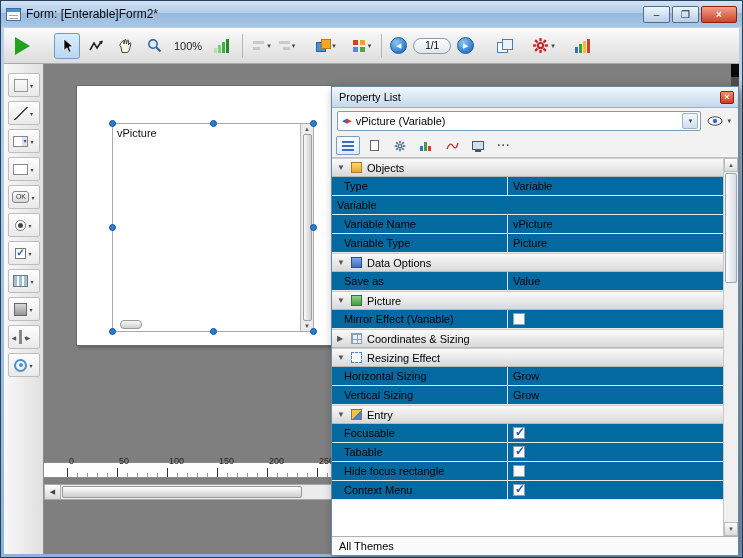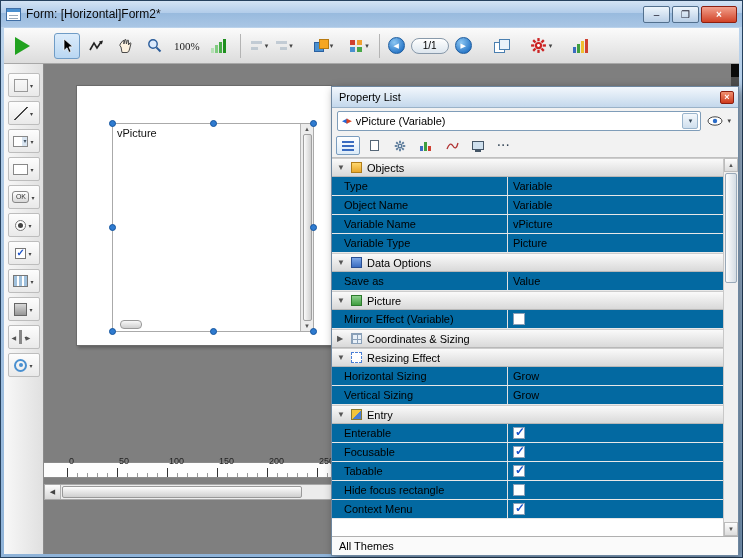--- a/index.html
+++ b/index.html
@@ -30,21 +30,21 @@
   
   .toolbar { height: 36px; flex: none; display: flex; align-items: center; padding: 0 5px;
     background: linear-gradient(#fbfbfb, #dcdcdc); border-bottom: 1px solid #a8a8a8; gap: 3px; }
   .tb-btn { min-width: 26px; height: 26px; display: flex; align-items: center; justify-content: center;
     border: 1px solid transparent; border-radius: 3px; }
   .tb-btn.selected { background: linear-gradient(#dcecfb, #b9d7f2); border-color: #6f9cc6; }
   .tb-group { display: flex; align-items: center; padding: 1px 2px; border-radius: 3px; }
   .dd { font-size: 7px; color: #444; margin-left: 2px; }
   .sep { width: 1px; height: 24px; background: #b4b4b4; margin: 0 5px; flex: none; }
   .g-run { width: 0; height: 0; border-left: 15px solid #21a21f; border-top: 9px solid transparent; border-bottom: 9px solid transparent; }
-  .zoom-label { font-size: 11px; color: #222; margin: 0 3px 0 4px; font-family: Liberation Serif, serif; }
+  .zoom-label { font-size: 11px; color: #222; margin: 0 3px 0 4px; }
   .g-zoombars { width: 15px; height: 14px; background-repeat: no-repeat;
     background-image: linear-gradient(#b5e0b5,#b5e0b5), linear-gradient(#7fcb7f,#7fcb7f), linear-gradient(#46ad46,#46ad46), linear-gradient(#1e8f1e,#1e8f1e);
     background-size: 3px 5px, 3px 8px, 3px 11px, 3px 14px;
     background-position: 0 100%, 4px 100%, 8px 100%, 12px 100%; }
   .g-align1, .g-align2 { width: 12px; height: 11px; position: relative; opacity: .55; }
   .g-align1::before { content: ""; position: absolute; left: 0; top: 1px; width: 11px; height: 3px; background: #9fb0c0; }
   .g-align1::after { content: ""; position: absolute; left: 0; bottom: 1px; width: 7px; height: 3px; background: #9fb0c0; }
   .g-align2::before { content: ""; position: absolute; right: 0; top: 1px; width: 11px; height: 3px; background: #9fb0c0; }
   .g-align2::after { content: ""; position: absolute; right: 0; bottom: 1px; width: 7px; height: 3px; background: #9fb0c0; }
   .g-distribute { width: 14px; height: 13px; position: relative; }
@@ -188,21 +188,21 @@
   .pl-footer { height: 19px; flex: none; display: flex; align-items: center; padding-left: 7px;
     background: #fafafa; border-top: 1px solid #b0b0b0; font-size: 11px; }
 </style>
 </head>
 <body>
 
 <div class="window">
 
   <div class="titlebar">
     <span class="win-icon"></span>
-    <span class="win-title">Form: [Horizontal]Form2*</span>
+    <span class="win-title">Form: [Enterable]Form2*</span>
     <span class="win-controls">
       <span class="wc min">–</span>
       <span class="wc max">❐</span>
       <span class="wc close">×</span>
     </span>
   </div>
 
   <div class="client">
 
     <div class="toolbar">
@@ -459,21 +459,20 @@
           <div class="prop-header">
             <span class="tri">▼</span>
             <span class="sec-icon ic-objects"></span>
             <span class="sec-title">Objects</span>
           </div>
           <div class="prop-row">
             <div class="cell lab">Type</div>
             <div class="cell val">Variable</div>
           </div>
           <div class="prop-row">
-            <div class="cell lab">Object Name</div>
             <div class="cell val">Variable</div>
           </div>
           <div class="prop-row">
             <div class="cell lab">Variable Name</div>
             <div class="cell val">vPicture</div>
           </div>
           <div class="prop-row">
             <div class="cell lab">Variable Type</div>
             <div class="cell val">Picture</div>
           </div>
@@ -512,26 +511,20 @@
             <div class="cell val">Grow</div>
           </div>
           <div class="prop-row">
             <div class="cell lab">Vertical Sizing</div>
             <div class="cell val">Grow</div>
           </div>
           <div class="prop-header">
             <span class="tri">▼</span>
             <span class="sec-icon ic-entry"></span>
             <span class="sec-title">Entry</span>
-          </div>
-          <div class="prop-row">
-            <div class="cell lab">Enterable</div>
-            <div class="cell val">
-              <span class="cb checked"></span>
-            </div>
           </div>
           <div class="prop-row">
             <div class="cell lab">Focusable</div>
             <div class="cell val">
               <span class="cb checked"></span>
             </div>
           </div>
           <div class="prop-row">
             <div class="cell lab">Tabable</div>
             <div class="cell val">

